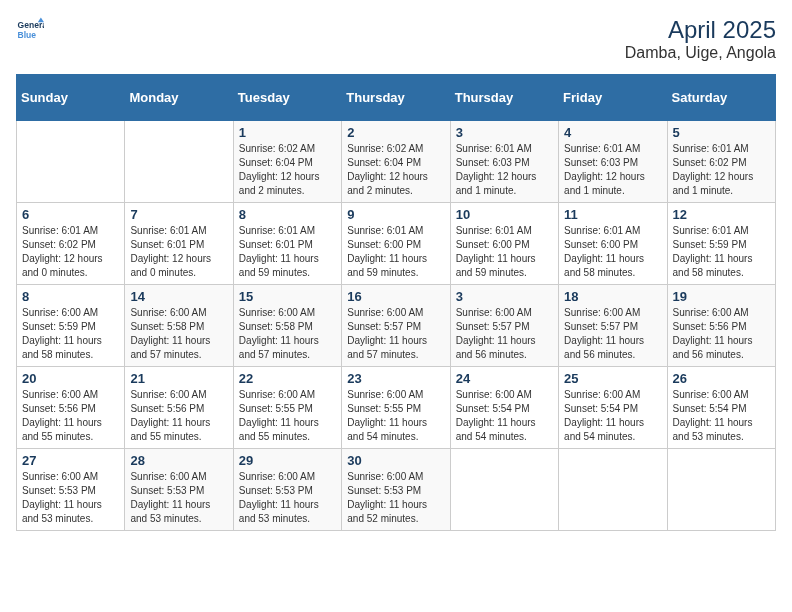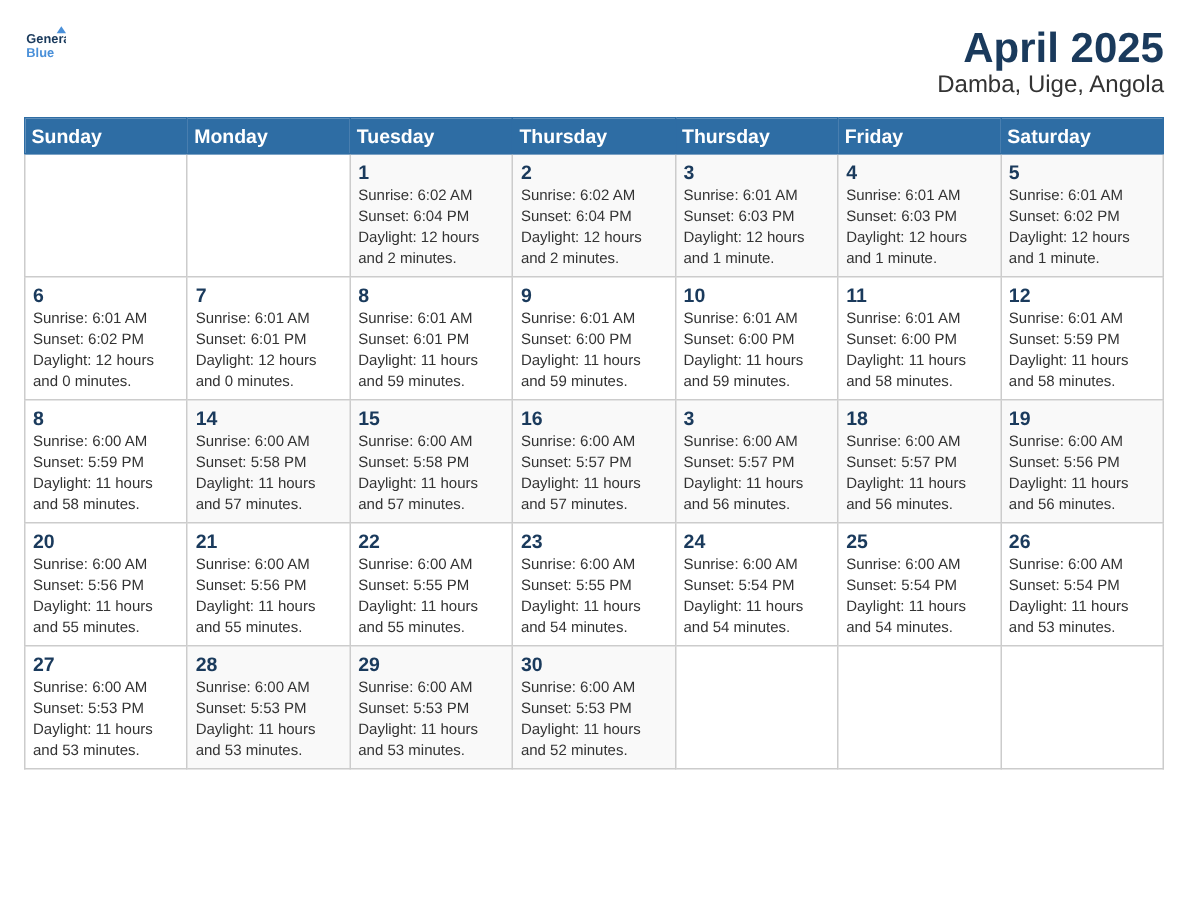--- a/index.html
+++ b/index.html
@@ -22,40 +22,40 @@
       gap: 4px;
     }
     .logo-icon {
       width: 28px;
       height: 28px;
     }
     .title-block {
       text-align: right;
     }
     .calendar-title {
-      font-size: 28px;
-      font-weight: bold;
+      font-size: 24px;
+      font-weight: normal;
       color: #1a3a5c;
     }
     .calendar-subtitle {
       font-size: 16px;
       color: #333;
       text-align: right;
     }
     table {
       width: 100%;
       border-collapse: collapse;
       border: 1px solid #ccc;
     }
     thead tr th {
       background: #2e6da4;
       color: #fff;
       font-size: 13px;
       font-weight: bold;
-      padding: 4px 4px;
+      padding: 15px 4px;
       text-align: left;
       border: 1px solid #2e6da4;
     }
     tbody tr td {
       border: 1px solid #ccc;
       vertical-align: top;
       padding: 4px 5px;
       width: 107px;
       min-height: 80px;
       background: #fff;

